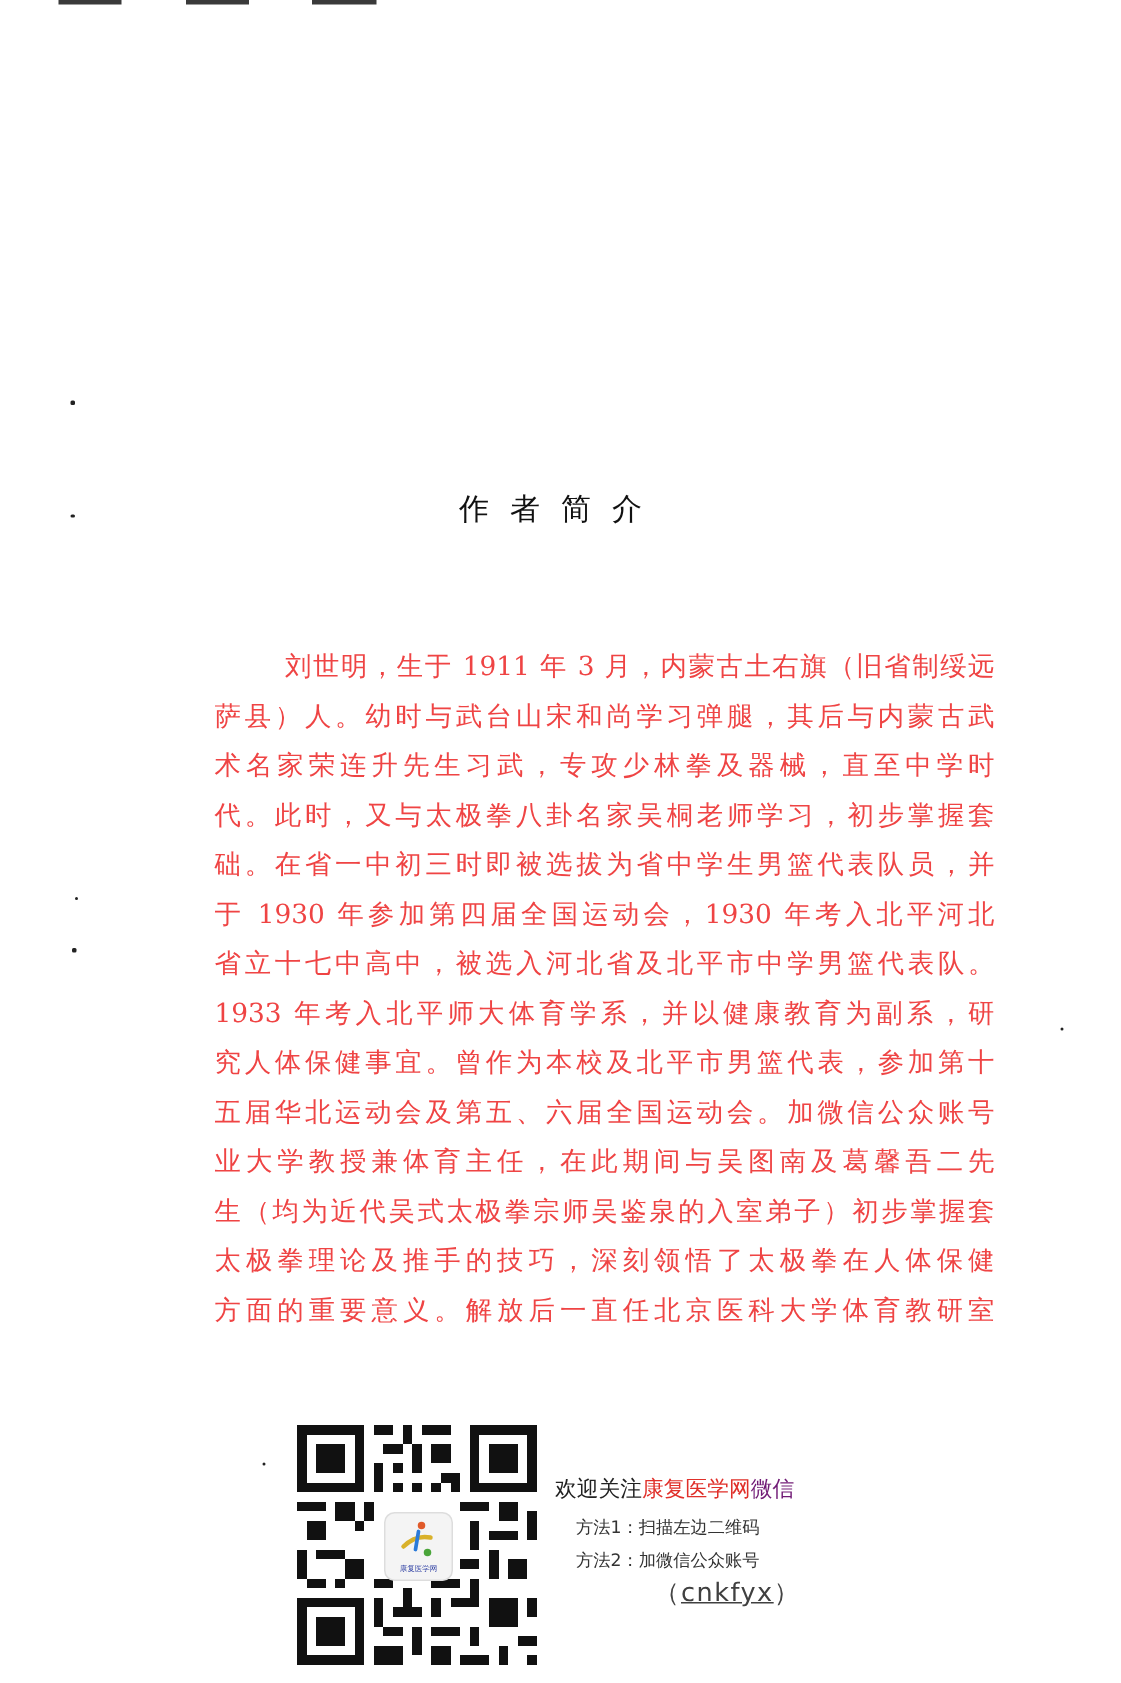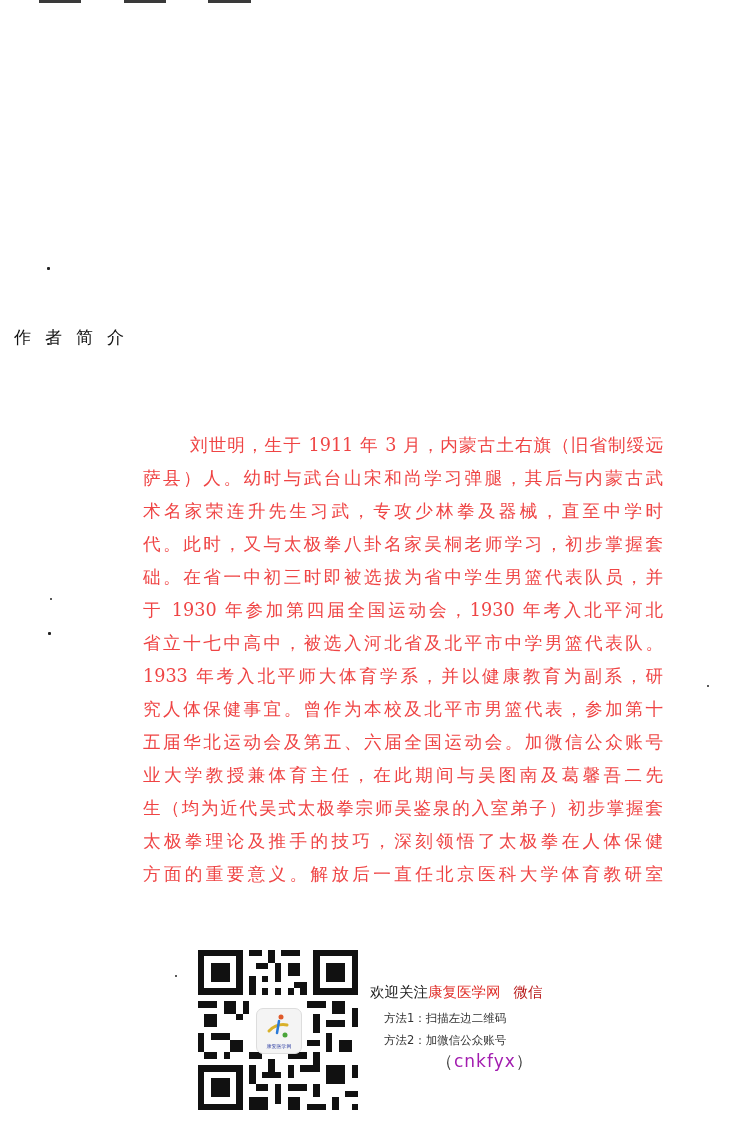--- a/index.html
+++ b/index.html
@@ -3,22 +3,22 @@
 <meta charset="utf-8">
 <style>
   html, body { margin: 0; padding: 0; }
   body {
     width: 747px; height: 1122px; background: #ffffff; position: relative; overflow: hidden;
     font-family: "DejaVu Serif", "Liberation Serif", serif; color: #1a1a1a;
   }
   .top-rule { position: absolute; top: 0; height: 3px; background: #3a3a3a; }
   .margin-mark { position: absolute; width: 3px; height: 3px; background: #222; border-radius: 1px; }
   .title {
-    position: absolute; top: 326px; left: 0; width: 734px; text-align: left;
-    font-size: 17px; letter-spacing: 14px; padding-left: 14px; box-sizing: border-box; color: #111;
+    position: absolute; top: 326px; left: 0; width: 734px; text-align: center;
+    font-size: 20px; letter-spacing: 14px; padding-left: 14px; box-sizing: border-box; color: #111;
   }
   .body-text {
     position: absolute; left: 143px; top: 429px; width: 520px;
   }
   .line {
     height: 33px; line-height: 33px; font-size: 17.6px; white-space: nowrap;
     text-align: justify; text-align-last: justify; color: #ef4444;
   }
   .line.indent { padding-left: 47px; }
   .promo { position: absolute; left: 198px; top: 950px; width: 380px; height: 170px; }
@@ -30,25 +30,25 @@
     position: absolute; left: 58px; top: 58px; width: 44px; height: 44px; background: #f4f4f4;
     border-radius: 7px; border: 1px solid #ddd;
   }
   .qr-logo .logo-caption {
     position: absolute; bottom: 4px; left: 0; width: 44px; text-align: center;
     font-family: "DejaVu Sans", sans-serif; font-size: 5px; color: #3a4aa8;
   }
   .promo-text { position: absolute; left: 172px; top: 33px; font-family: "DejaVu Sans", "Liberation Sans", sans-serif; }
   .headline { font-size: 14.5px; color: #222; white-space: nowrap; }
   .headline .brand { color: #e0302a; }
-  .headline .wechat { color: #b91c1c; margin-left: 13px; }
+  .headline .wechat { color: #701a75; }
   .method { font-size: 11.5px; color: #333; margin-top: 9px; padding-left: 14px; white-space: nowrap; }
   .method + .method { margin-top: 7px; }
   .account { font-size: 17px; margin-top: 2px; padding-left: 66px; color: #444; letter-spacing: 1px; }
-  .account .acc-name { color: #a21caf; }
+  .account .acc-name { color: #404040; text-decoration: underline; }
 </style>
 </head>
 <body>
 
 <div class="top-rule" style="left:39px;width:42px;"></div>
 <div class="top-rule" style="left:124px;width:42px;"></div>
 <div class="top-rule" style="left:208px;width:43px;"></div>
 
 <div class="margin-mark" style="left:47px;top:267px;"></div>
 <div class="margin-mark" style="left:47px;top:343px;height:2px;"></div>

